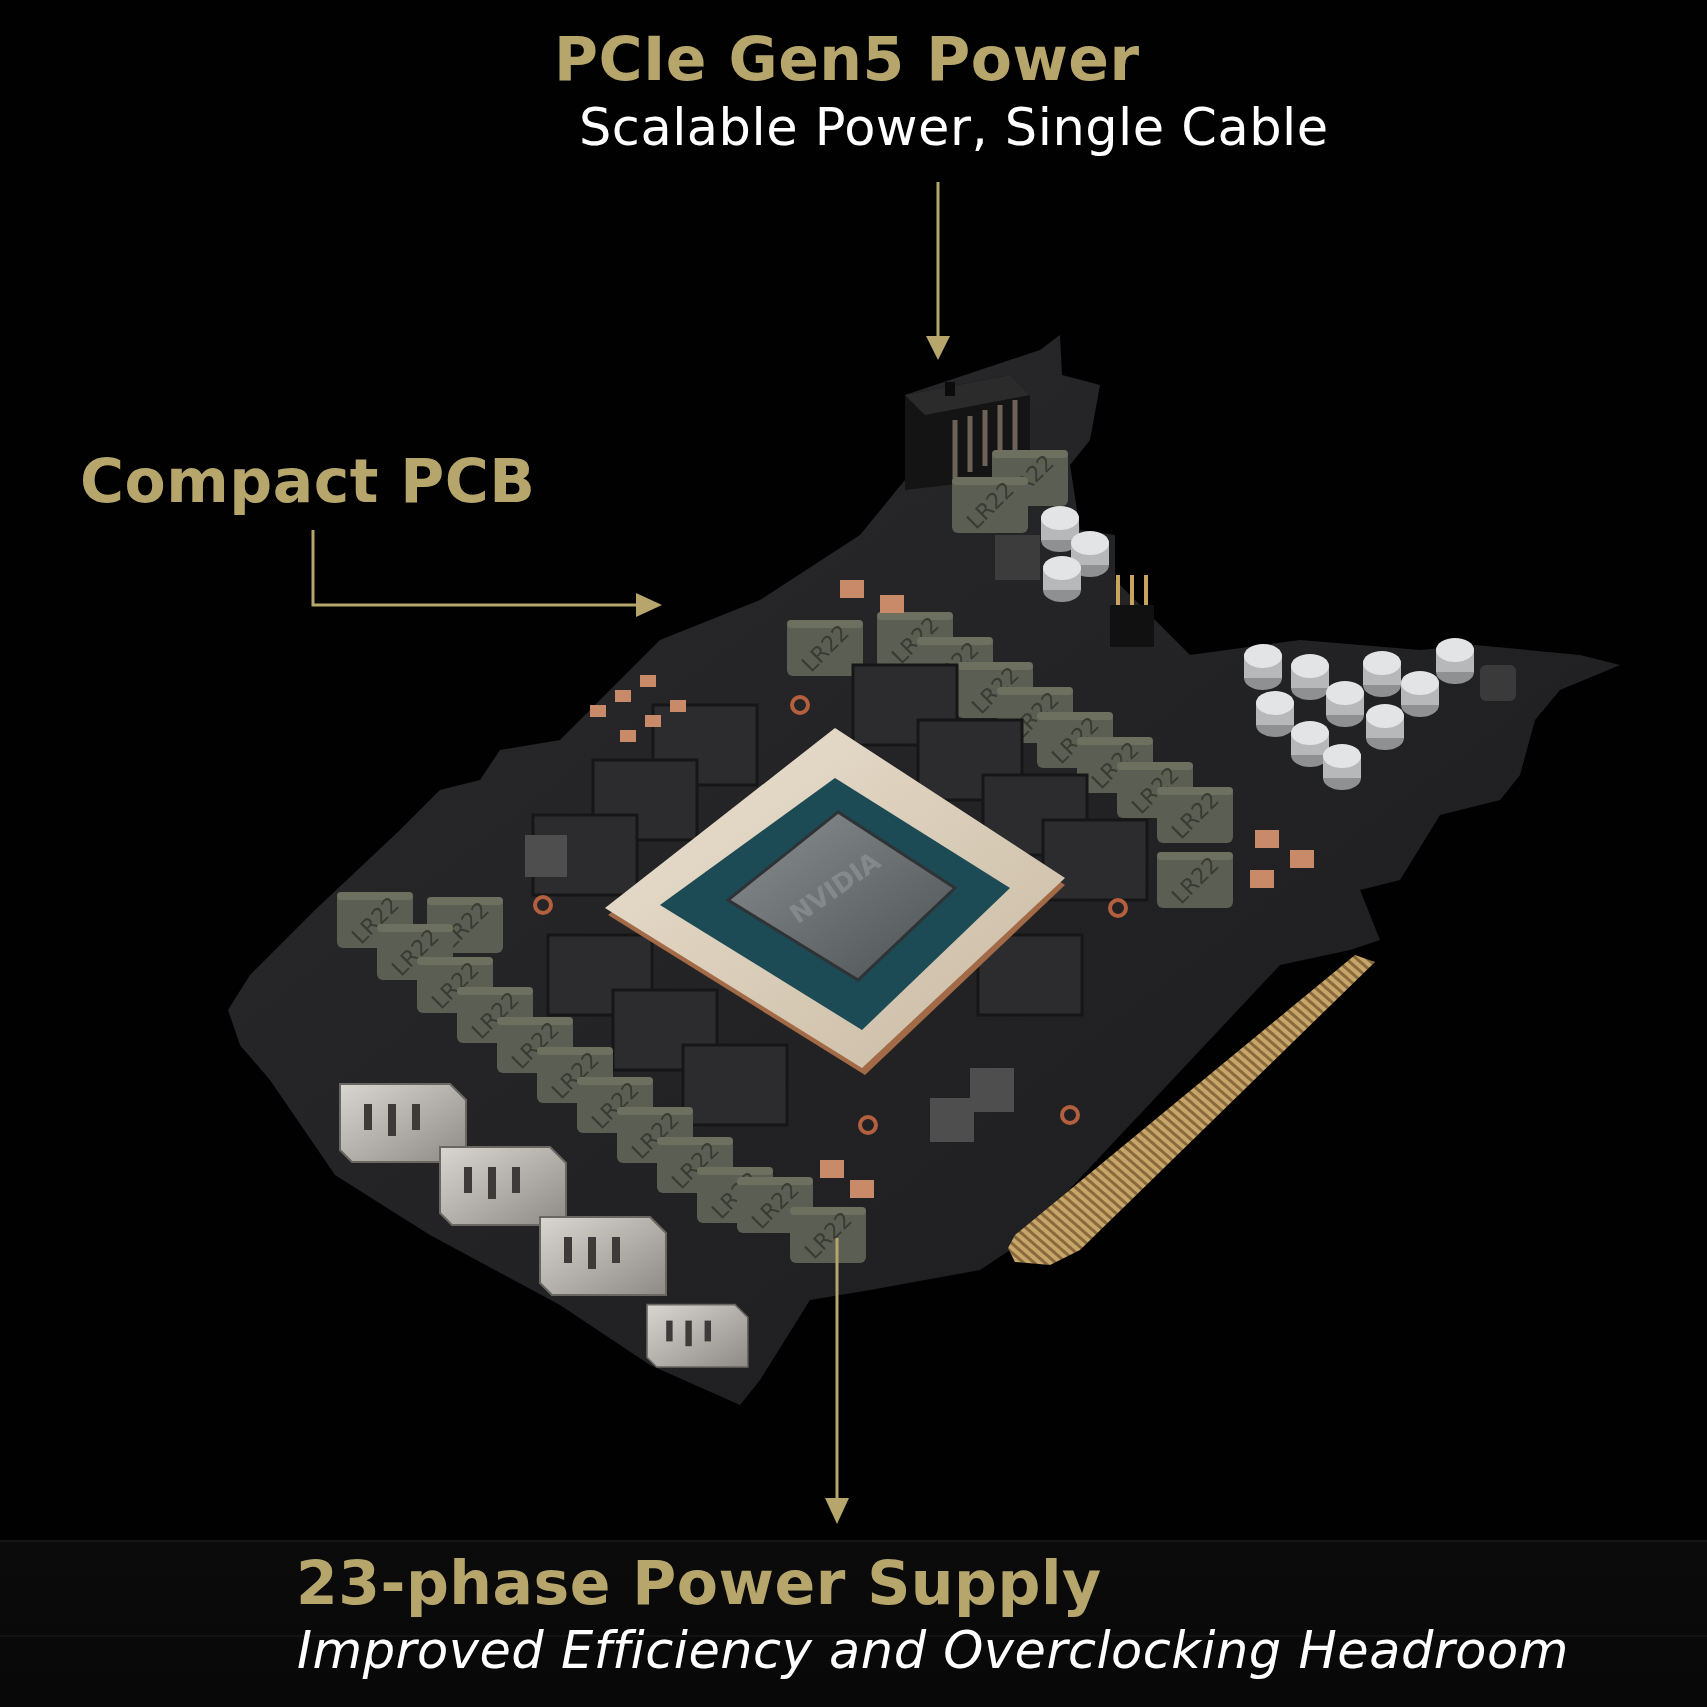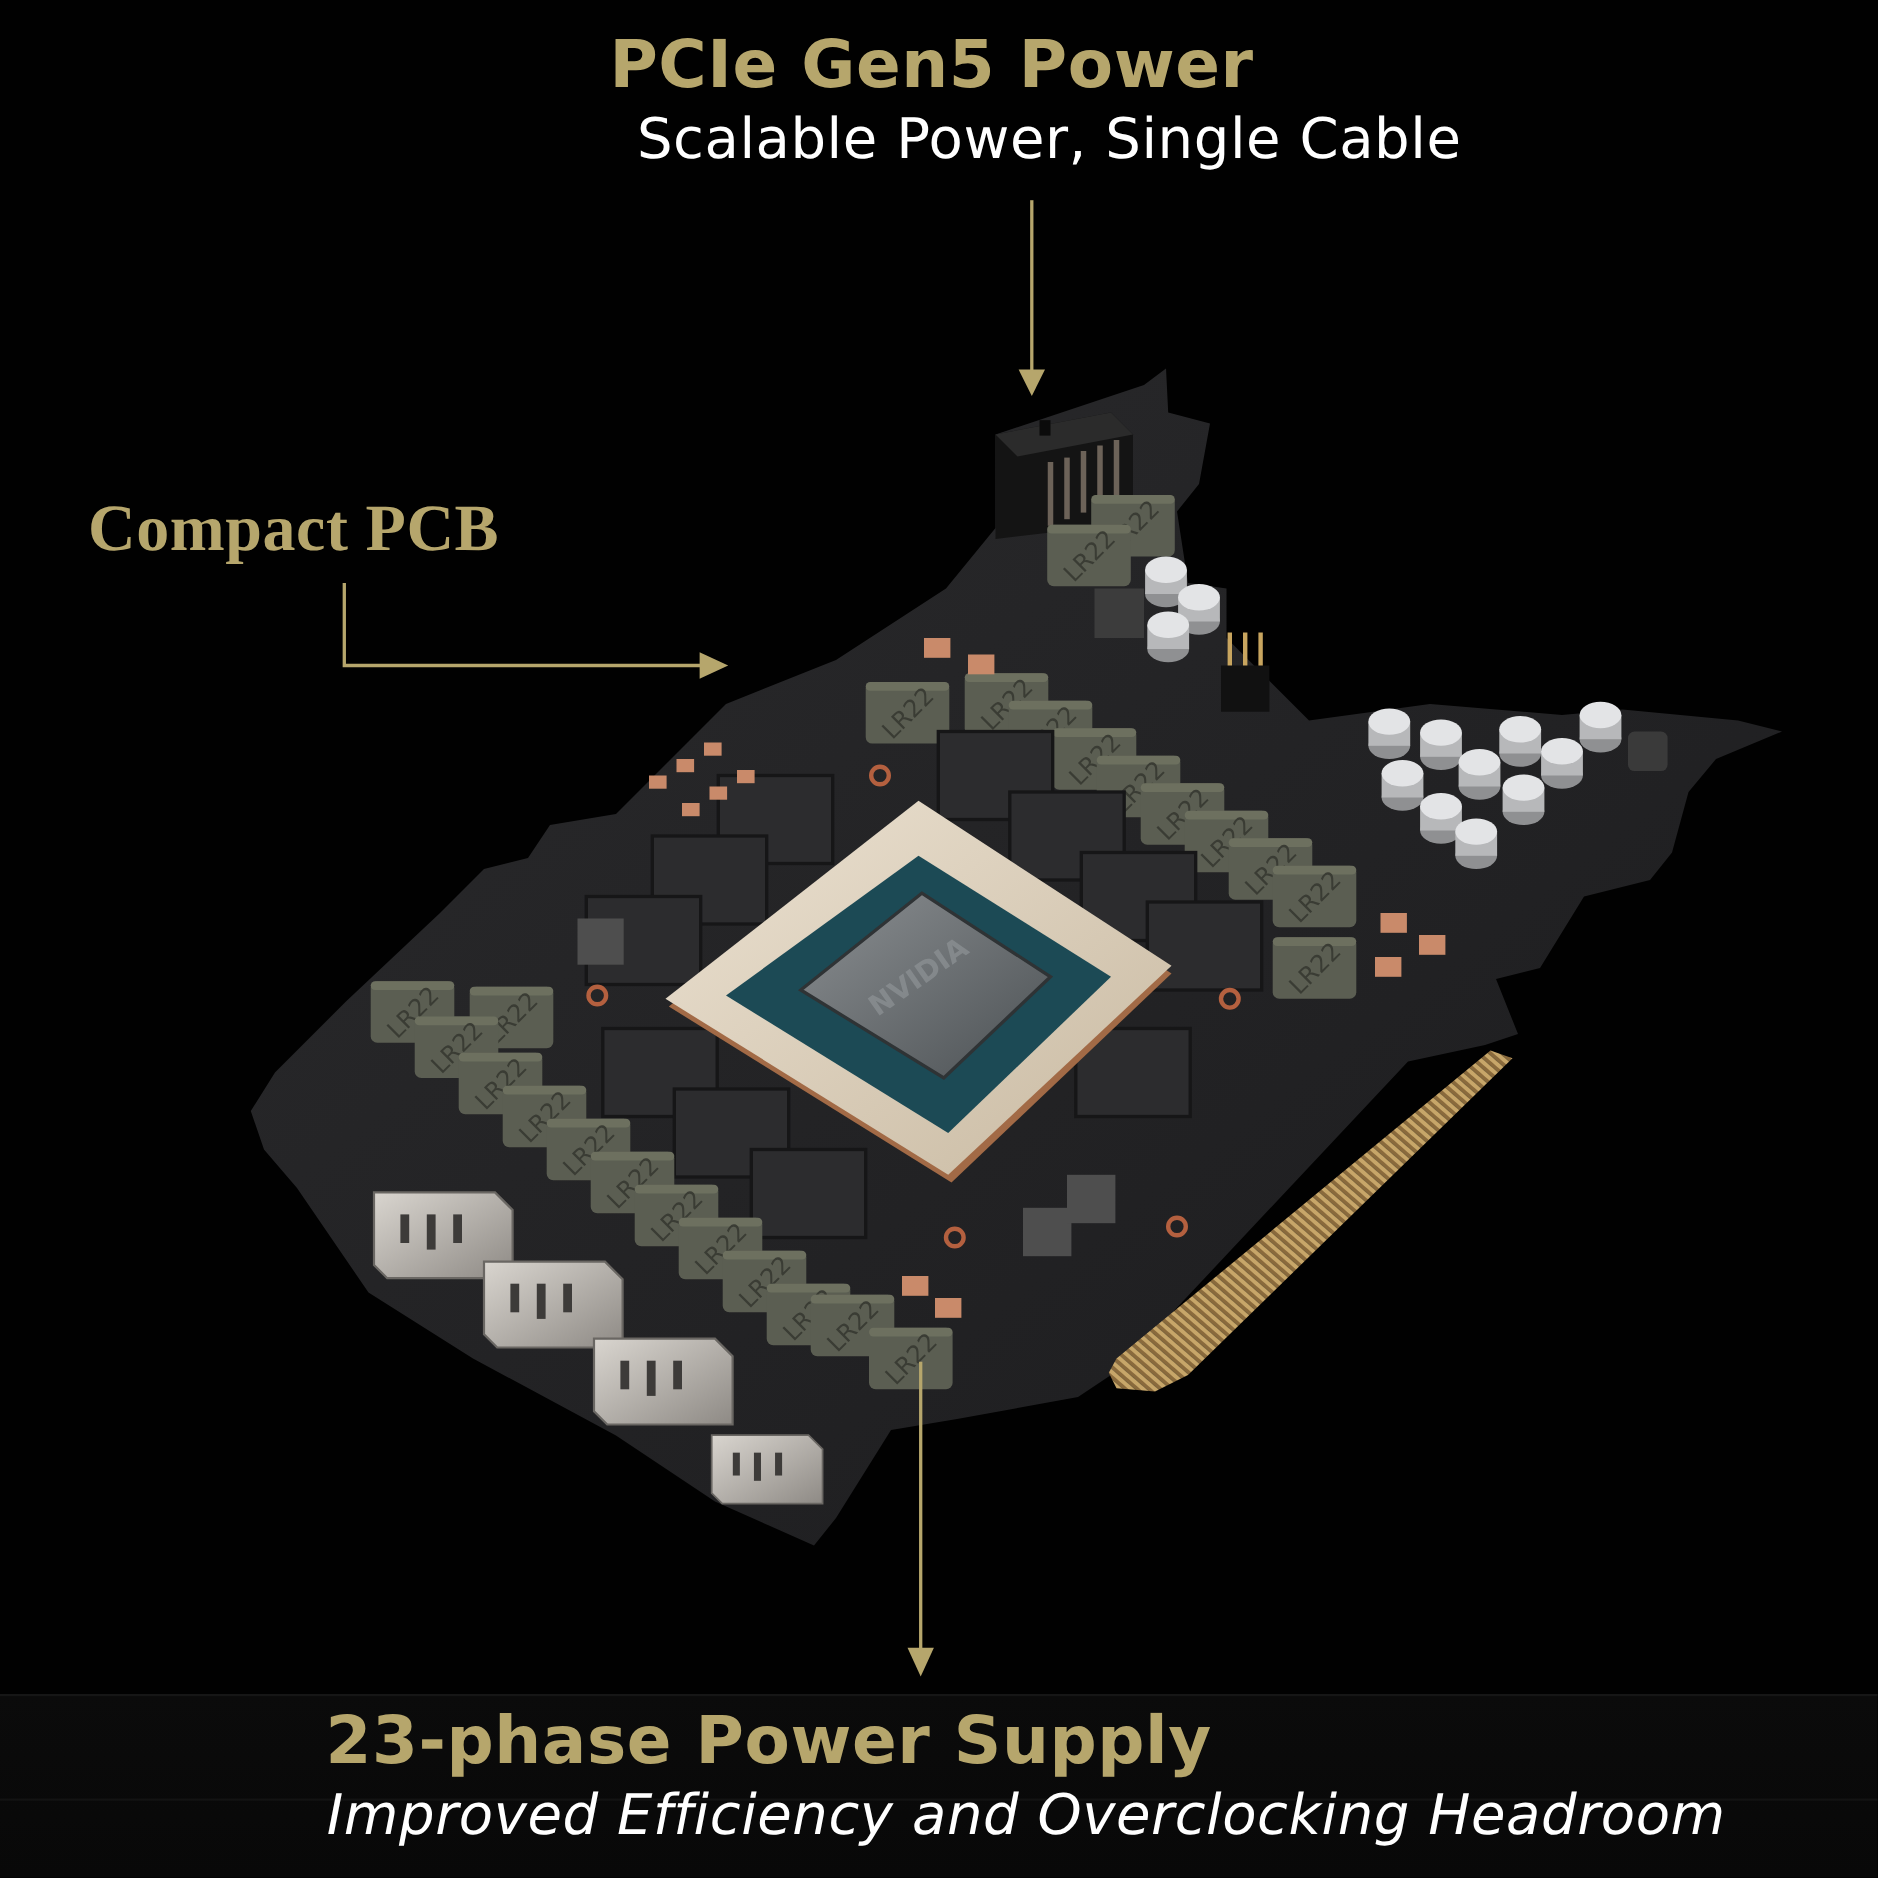--- a/index.html
+++ b/index.html
@@ -11,21 +11,21 @@
   .bottom-band:before { content: ""; position: absolute; left: 0; right: 0; top: 0; height: 2px; background: #161616; }
   .bottom-band:after { content: ""; position: absolute; left: 0; right: 0; top: 95px; height: 2px; background: #131313; }
 
   .heading { position: absolute; color: #b6a66c; font-weight: 700; letter-spacing: 0.5px;
              font-family: "DejaVu Sans", "Liberation Sans", sans-serif; white-space: nowrap; text-align: right; }
   .sub { position: absolute; color: #ffffff; font-weight: 400; white-space: nowrap;
          font-family: "DejaVu Sans", "Liberation Sans", sans-serif; letter-spacing: 0.5px; }
 
   #h-pcie { left: 554px; top: 24px; font-size: 60px; }
   #s-pcie { left: 555px; top: 98px; font-size: 51px; margin-left: 24px; }
-  #h-compact { left: 80px; top: 446px; font-size: 60px; font-family: Liberation Serif, serif; }
+  #h-compact { left: 80px; top: 446px; font-size: 60px; }
   #h-phase { left: 296px; top: 1548px; font-size: 60px; }
   #s-phase { left: 297px; top: 1621px; font-size: 51px; font-style: italic; }
 
   .pcb-wrap { position: absolute; left: 0; top: 0; width: 1707px; height: 1707px; }
   svg { position: absolute; left: 0; top: 0; }
 </style>
 </head>
 <body>
 
 <div class="canvas"></div>

